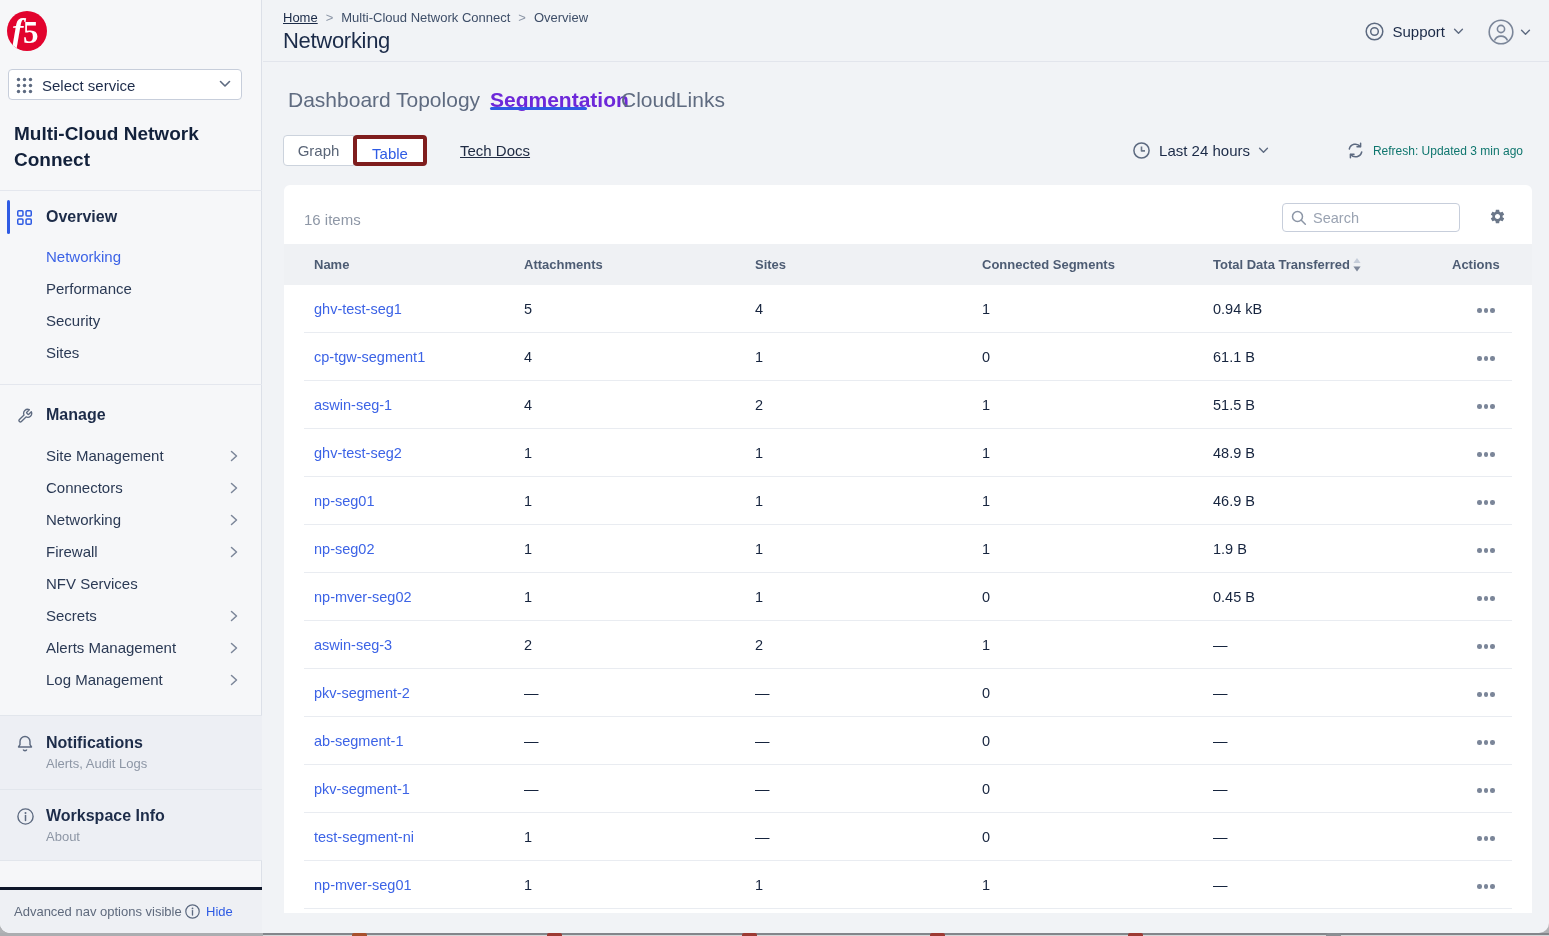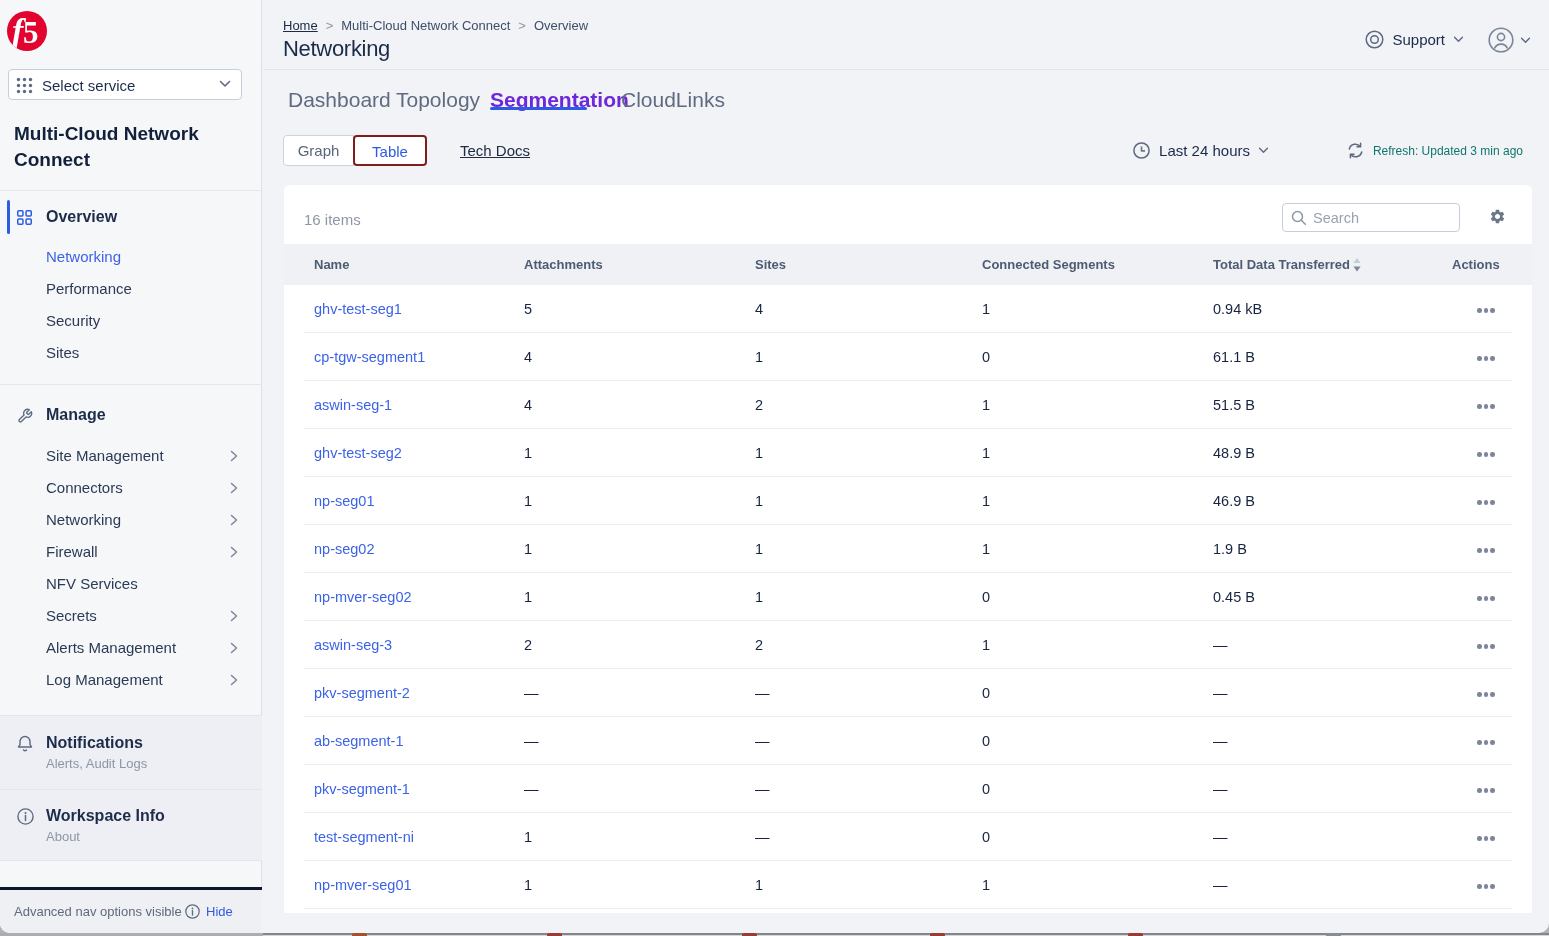--- a/index.html
+++ b/index.html
@@ -21,38 +21,38 @@
 .icn { position:absolute; left:17px; }
 .chevr { position:absolute; left:230px; }
 .blockbg { position:absolute; left:0; width:262px; background:#edeff4; border-top:1px solid #e2e6ec; }
 .subtxt { position:absolute; left:46px; font-size:13px; color:#8d96a5; }
 .botbar { position:absolute; left:0; top:887px; width:262px; height:46px; background:#eef0f4; border-top:3px solid #0f172a; border-radius:0 0 0 10px; }
 .botbar .t { position:absolute; left:14px; top:14px; font-size:13px; color:#5f6a7d; }
 .botbar .hide { position:absolute; left:206px; top:14px; font-size:13px; color:#2e5be4; }
 .activebar { position:absolute; left:7px; top:200px; width:3px; height:34px; background:#2e5be4; border-radius:2px; }
 
 .main { position:absolute; left:263px; top:0; width:1286px; height:930px; }
-.mhead { position:absolute; left:0; top:8px; width:1286px; height:62px; border-bottom:1px solid #e2e5ec; }
+.mhead { position:absolute; left:0; top:0; width:1286px; height:62px; border-bottom:1px solid #e2e5ec; }
 .crumb { position:absolute; left:20px; top:10px; font-size:13px; color:#3e4e68; }
 .crumb a { color:#1a2a47; text-decoration:underline; }
 .crumb .sep { color:#8b95a6; margin:0 8px; font-size:13px; }
 .ptitle { position:absolute; left:20px; top:28px; font-size:22px; font-weight:400; color:#1b2b49; letter-spacing:-0.3px; }
 .support { position:absolute; right:85px; top:22px; display:flex; align-items:center; }
 .support .txt { font-size:15px; color:#1b2a47; margin:0 8px; }
 .avatar { position:absolute; right:18px; top:19px; display:flex; align-items:center; }
 
 .tabs { position:absolute; left:25px; top:88px; }
 .tab { position:absolute; top:0; font-size:21px; color:#5f6b80; }
 .tab.active { color:#6d28d9; font-weight:700; }
 .tabline { position:absolute; left:202px; top:19px; width:97px; height:3px; background:#2e5be4; border-radius:2px; }
 
 .seg { position:absolute; left:20px; top:135px; height:31px; }
 .segbtn { position:absolute; top:0; height:31px; background:#fff; text-align:center; font-size:15px; line-height:29px; }
 .seg .g { left:0; width:71px; color:#5a6577; border:1px solid #ccd3dd; border-radius:4px 0 0 4px; }
-.seg .t { left:70px; width:74px; color:#2e5be4; border:2px solid #7f1d1d; border-radius:4px; z-index:2; }
+.seg .t { left:70px; width:74px; color:#2e5be4; border:4px solid #7f1d1d; border-radius:4px; z-index:2; }
 .techdocs { position:absolute; left:197px; top:142px; font-size:15px; color:#202c44; text-decoration:underline; font-weight:500; }
 .timer { position:absolute; right:280px; top:142px; display:flex; align-items:center; }
 .timer .txt { font-size:15px; color:#1b2a47; margin:0 8px 0 9px;text-align:right; }
 .refresh { position:absolute; right:26px; top:142px; display:flex; align-items:center; }
 .refresh .txt { font-size:12px; color:#0f766e; margin-left:9px; }
 
 .card { position:absolute; left:21px; top:185px; width:1248px; height:728px; background:#fff; border-radius:6px 6px 0 0; }
 .items { position:absolute; left:20px; top:26px; font-size:15px; color:#8e97a6; }
 .search { position:absolute; left:998px; top:18px; width:178px; height:29px; border:1px solid #c7cedb; border-radius:4px; background:#fff; }
 .search .ph { position:absolute; left:30px; top:6px; font-size:14.5px; color:#9aa3b2; }

